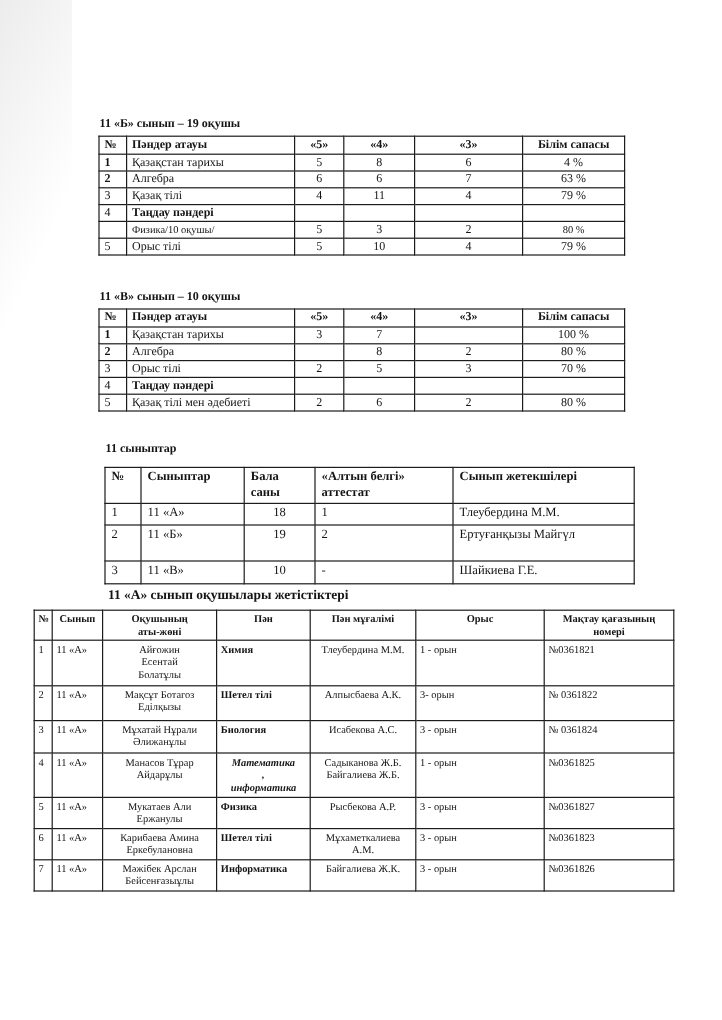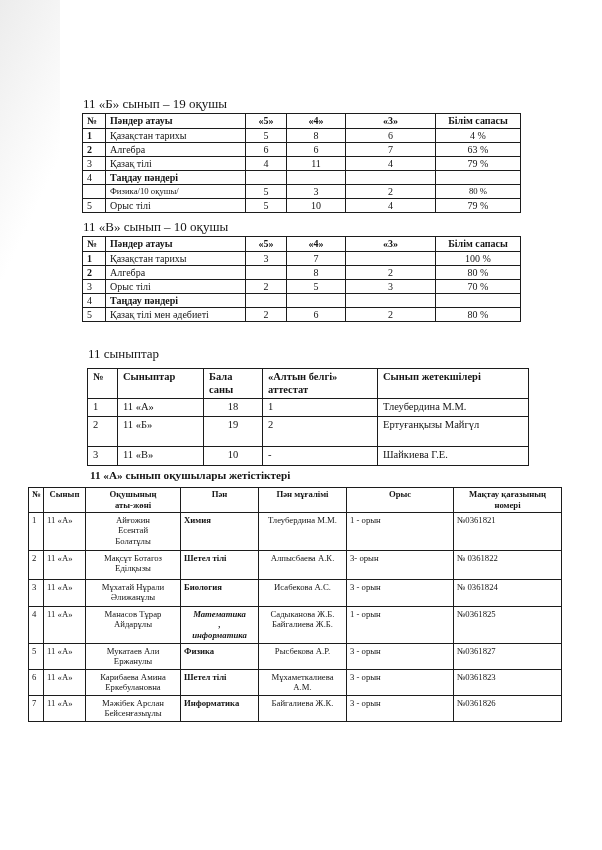--- a/index.html
+++ b/index.html
@@ -1,23 +1,23 @@
 <!DOCTYPE html>
 <html><head>
 <meta charset="utf-8">
 <style>
   html,body{margin:0;padding:0;background:#e8e8e8;}
   body{width:602px;height:850px;font-family:"Liberation Serif","DejaVu Serif",serif;color:#151515;}
   .page{position:relative;width:602px;height:850px;background:#ffffff;overflow:hidden;}
   .page::before{content:"";position:absolute;left:0;top:0;width:60px;height:280px;
     background:linear-gradient(115deg,#ececec 0%,rgba(255,255,255,0) 70%);pointer-events:none;}
 
-  .hd{font-weight:normal;font-size:13px;line-height:13px;margin:0;}
+  .hd{font-weight:bold;font-size:10px;line-height:13px;margin:0;}
   .hd-b{margin:97px 0 3px 83px;}
-  .hd-v{margin:7px 0 3px 83px;}
+  .hd-v{margin:28px 0 3px 83px;}
   .hd-c{margin:25px 0 8px 88px;}
 
   table{border-collapse:collapse;table-layout:fixed;}
   th,td{border:1px solid #1c1c1c;vertical-align:top;overflow:hidden;}
 
   
   .grades{margin-left:82px;width:438px;font-size:10px;line-height:12px;}
   .grades th,.grades td{padding:0.5px 4px;}
   .grades thead th{font-weight:bold;}
   .grades tr{height:14px;}

